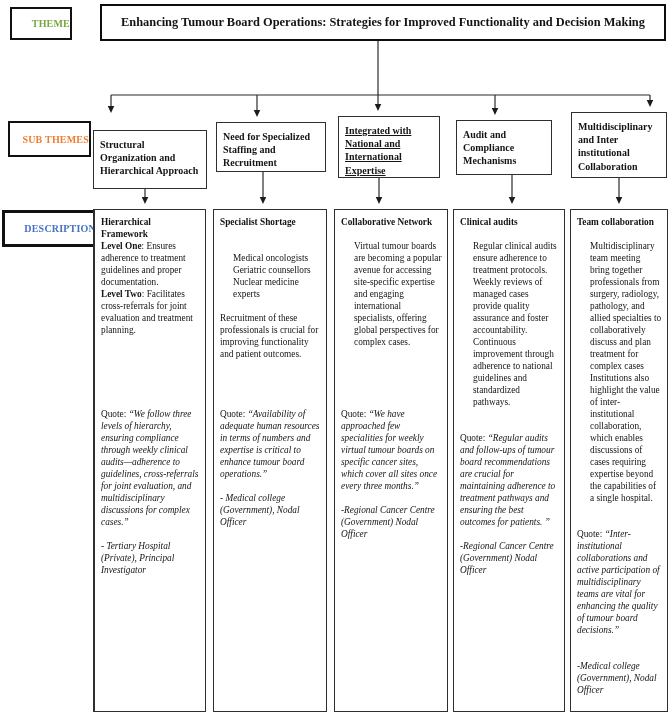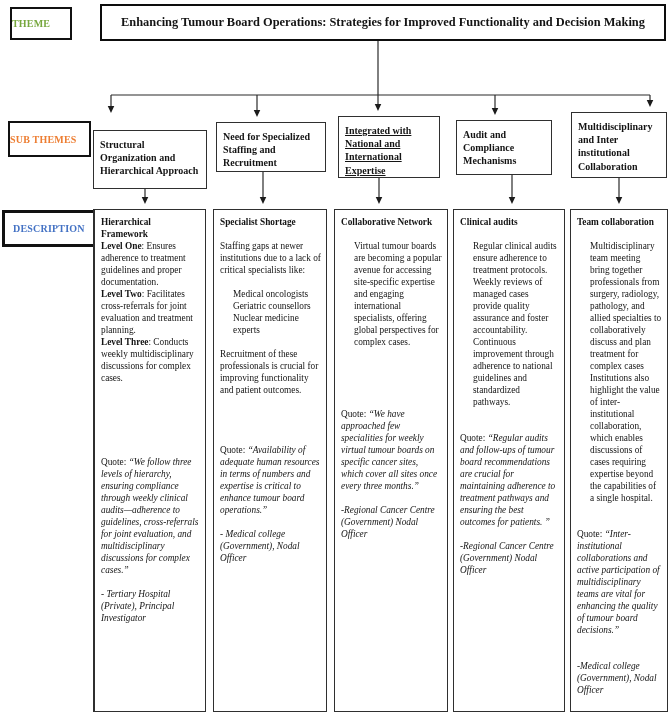--- a/index.html
+++ b/index.html
@@ -2,21 +2,21 @@
 <html><head>
 <meta charset="utf-8">
 <style>
   html,body{margin:0;padding:0;background:#ffffff;}
   .canvas{
     position:relative;width:670px;height:717px;background:#ffffff;
     font-family:"Liberation Serif", serif;color:#141414;overflow:hidden;
   }
   svg.connectors{position:absolute;left:0;top:0;width:670px;height:717px;pointer-events:none;}
   .label-box{
-    position:absolute;display:flex;align-items:center;justify-content:flex-start;
+    position:absolute;display:flex;align-items:center;justify-content:flex-end;
     background:#fff;font-weight:bold;font-size:10px;letter-spacing:.2px;text-align:center;
   }
   .theme-label{left:10px;top:7px;width:58px;height:29px;border:2.5px solid #111;color:#76A73D;}
   .subthemes-label{left:8px;top:121px;width:79px;height:32px;border:2px solid #111;color:#ED7D31;}
   .description-label{left:2px;top:210px;width:83px;height:31px;border:3px solid #111;color:#4472C4;}
   .title-box{
     position:absolute;left:100px;top:4px;width:566px;height:37px;border:2.2px solid #0d0d0d;
     display:flex;align-items:center;justify-content:center;text-align:center;
     font-weight:bold;font-size:12.4px;line-height:1.15;padding:16px 6px;box-sizing:border-box;background:#fff;
   }
@@ -87,30 +87,28 @@
   <div class="subtheme-box st1">Structural Organization and Hierarchical Approach</div>
   <div class="subtheme-box st2">Need for Specialized Staffing and Recruitment</div>
   <div class="subtheme-box st3">Integrated with National and International Expertise</div>
   <div class="subtheme-box st4">Audit and Compliance Mechanisms</div>
   <div class="subtheme-box st5">Multidisciplinary and Inter institutional Collaboration</div>
 
   <div class="desc-box d1">
       <p><span style="font-weight: bold;">Hierarchical Framework</span></p>
       <p><span style="font-weight: bold;">Level One</span><span>: Ensures adherence to treatment guidelines and proper documentation.</span></p>
       <p><span style="font-weight: bold;">Level Two</span><span>: Facilitates cross-referrals for joint evaluation and treatment planning.</span></p>
-      <p><span style="font-weight: bold;">Level Three</span><span>: Conducts weekly multidisciplinary discussions for complex cases.</span></p>
       <div style="height: 72px;"></div>
       <p><span>Quote: </span><span style="font-style: italic;">“We follow three levels of hierarchy, ensuring compliance through weekly clinical audits—adherence to guidelines, cross-referrals for joint evaluation, and multidisciplinary discussions for complex cases.”</span></p>
       <div style="height: 12px;"></div>
       <p><span style="font-style: italic;">- Tertiary Hospital (Private), Principal Investigator</span></p>
     </div>
   <div class="desc-box d2">
       <p><span style="font-weight: bold;">Specialist Shortage</span></p>
       <div style="height: 12px;"></div>
-      <p><span>Staffing gaps at newer institutions due to a lack of critical specialists like:</span></p>
       <div style="height: 12px;"></div>
       <p class="ind"><span>Medical oncologists</span></p>
       <p class="ind"><span>Geriatric counsellors</span></p>
       <p class="ind"><span>Nuclear medicine experts</span></p>
       <div style="height: 12px;"></div>
       <p><span>Recruitment of these professionals is crucial for improving functionality and patient outcomes.</span></p>
       <div style="height: 48px;"></div>
       <p><span>Quote: </span><span style="font-style: italic;">“Availability of adequate human resources in terms of numbers and expertise is critical to enhance tumour board operations.”</span></p>
       <div style="height: 12px;"></div>
       <p><span style="font-style: italic;">- Medical college (Government), Nodal Officer</span></p>

